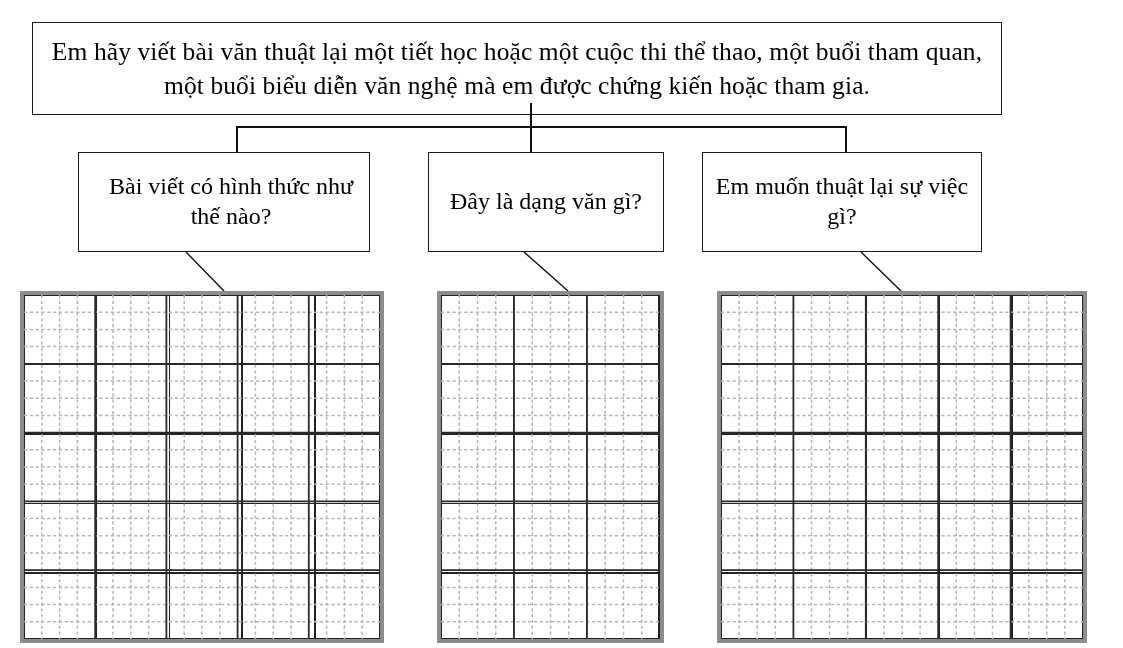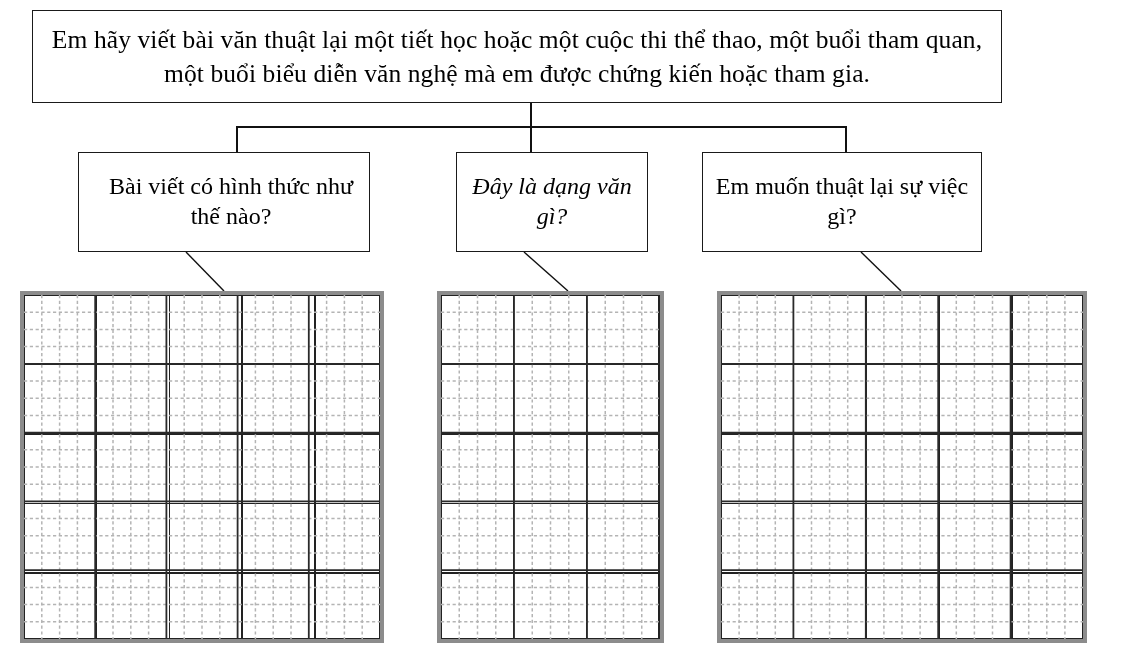--- a/index.html
+++ b/index.html
@@ -17,21 +17,21 @@
     width: 1123px;
     height: 648px;
     overflow: hidden;
     background: #ffffff;
   }
 
   
   .prompt-box {
     position: absolute;
     left: 32px;
-    top: 10px;
+    top: 22px;
     width: 970px;
     height: 93px;
     box-sizing: border-box;
     border: 1px solid #1a1a1a;
     display: flex;
     align-items: center;
     justify-content: center;
     background: #ffffff;
   }
   .prompt-text {
@@ -80,21 +80,21 @@
     align-items: center;
     justify-content: center;
   }
   .q-text {
     font-size: 24px;
     line-height: 1.24;
     text-align: center;
     white-space: nowrap;
   }
   .q-box-1 { left: 78px;  width: 292px; }
-  .q-box-2 { left: 456px; width: 192px; font-style: italic; }
+  .q-box-2 { left: 428px; width: 236px; }
   .q-box-3 { left: 702px; width: 280px; }
   
   .q-box-1 .q-text {
     white-space: normal;
     width: 330px;
     margin-left: 14px;
   }
   .q-box-3 .q-text {
     white-space: normal;
     width: 270px;

